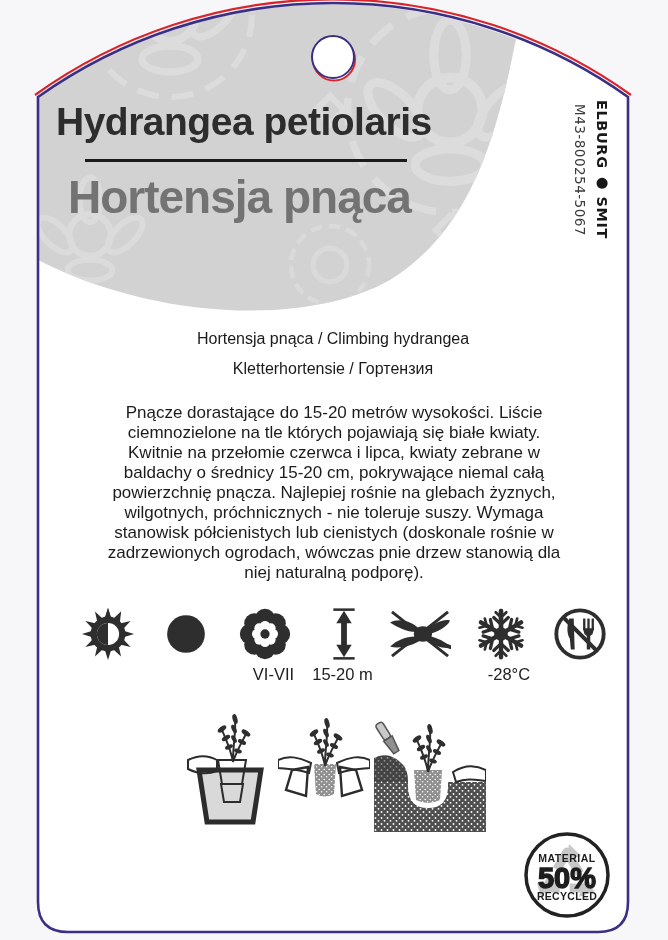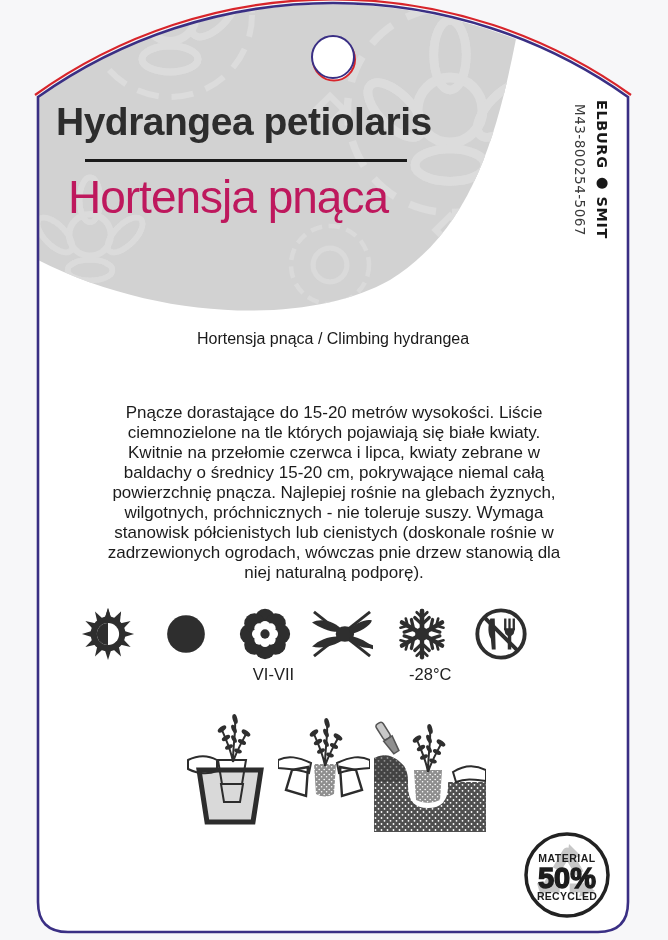--- a/index.html
+++ b/index.html
@@ -17,21 +17,21 @@
   .latin-name{
     position:absolute;left:56px;top:100px;width:480px;
     font-size:39px;font-weight:700;letter-spacing:-0.5px;color:#2d2d2d;
     white-space:nowrap;
   }
   .title-rule{
     position:absolute;left:85px;top:159px;width:322px;height:3px;background:#1b1b1b;
   }
   .common-name{
     position:absolute;left:68px;top:170px;width:520px;
-    font-size:46px;font-weight:400;letter-spacing:-1px;color:#be185d;
+    font-size:46px;font-weight:700;letter-spacing:-1px;color:#737373;
     white-space:nowrap;
   }
   .brand-vertical{
     position:absolute;left:594px;top:100px;height:160px;
     writing-mode:vertical-rl;
     font-family:"DejaVu Sans", sans-serif;
     font-size:14.5px;font-weight:800;letter-spacing:0.6px;color:#181818;
     white-space:nowrap;
   }
   .code-vertical{
@@ -158,20 +158,21 @@
 
   <div class="latin-name">Hydrangea petiolaris</div>
   <div class="title-rule"></div>
   <div class="common-name">Hortensja pnąca</div>
 
   <div class="brand-vertical">ELBURG ● SMIT</div>
   <div class="code-vertical">M43-800254-5067</div>
 
   <div class="alt-names">
     <div>Hortensja pnąca / Climbing hydrangea</div>
+    <div>Kletterhortensie / Гортензия</div>
   </div>
 
   <div class="description">Pnącze dorastające do 15-20 metrów wysokości. Liście
 ciemnozielone na tle których pojawiają się białe kwiaty.
 Kwitnie na przełomie czerwca i lipca, kwiaty zebrane w
 baldachy o średnicy 15-20 cm, pokrywające niemal całą
 powierzchnię pnącza. Najlepiej rośnie na glebach żyznych,
 wilgotnych, próchnicznych - nie toleruje suszy. Wymaga
 stanowisk półcienistych lub cienistych (doskonale rośnie w
 zadrzewionych ogrodach, wówczas pnie drzew stanowią dla
@@ -243,20 +244,34 @@
               <circle cx="-6" cy="6" r="5"></circle>
             <circle cx="-8.5" cy="0" r="5"></circle>
               <circle cx="-6" cy="-6" r="5"></circle>
           </g>
           <circle r="4.8" class="ink"></circle>
         </svg>
       </div>
       <div class="icon-label">VI-VII</div>
     </div>
 
+    <div class="icon-cell">
+      <div class="icon-box">
+        <svg class="ico" width="58" height="58" viewBox="-30 -30 60 60">
+          <g class="ink">
+            <rect x="-11" y="-26.5" width="22" height="2.6"></rect>
+            <rect x="-11" y="23.9" width="22" height="2.6"></rect>
+            <rect x="-3" y="-15" width="6" height="30"></rect>
+            <polygon points="0,-24 -8,-11 8,-11"></polygon>
+            <polygon points="0,24 -8,11 8,11"></polygon>
+          </g>
+        </svg>
+      </div>
+      <div class="icon-label">15-20 m</div>
+    </div>
 
     <div class="icon-cell">
       <div class="icon-box">
         <svg class="ico" width="62" height="58" viewBox="-32 -30 64 60">
           <line x1="-29" y1="-23" x2="29" y2="23" class="ink-stroke" stroke-width="3"></line>
           <line x1="-29" y1="23" x2="29" y2="-23" class="ink-stroke" stroke-width="3"></line>
           <g class="ink">
             <path d="M2,-3 C-8,-14 -22,-17 -31,-12 C-22,-6 -9,0 2,-3 Z"></path>
             <path d="M0,3 C-10,1 -23,5 -31,13 C-21,16 -8,12 2,6 Z"></path>
             <ellipse cx="3" cy="0" rx="9.5" ry="8"></ellipse>

